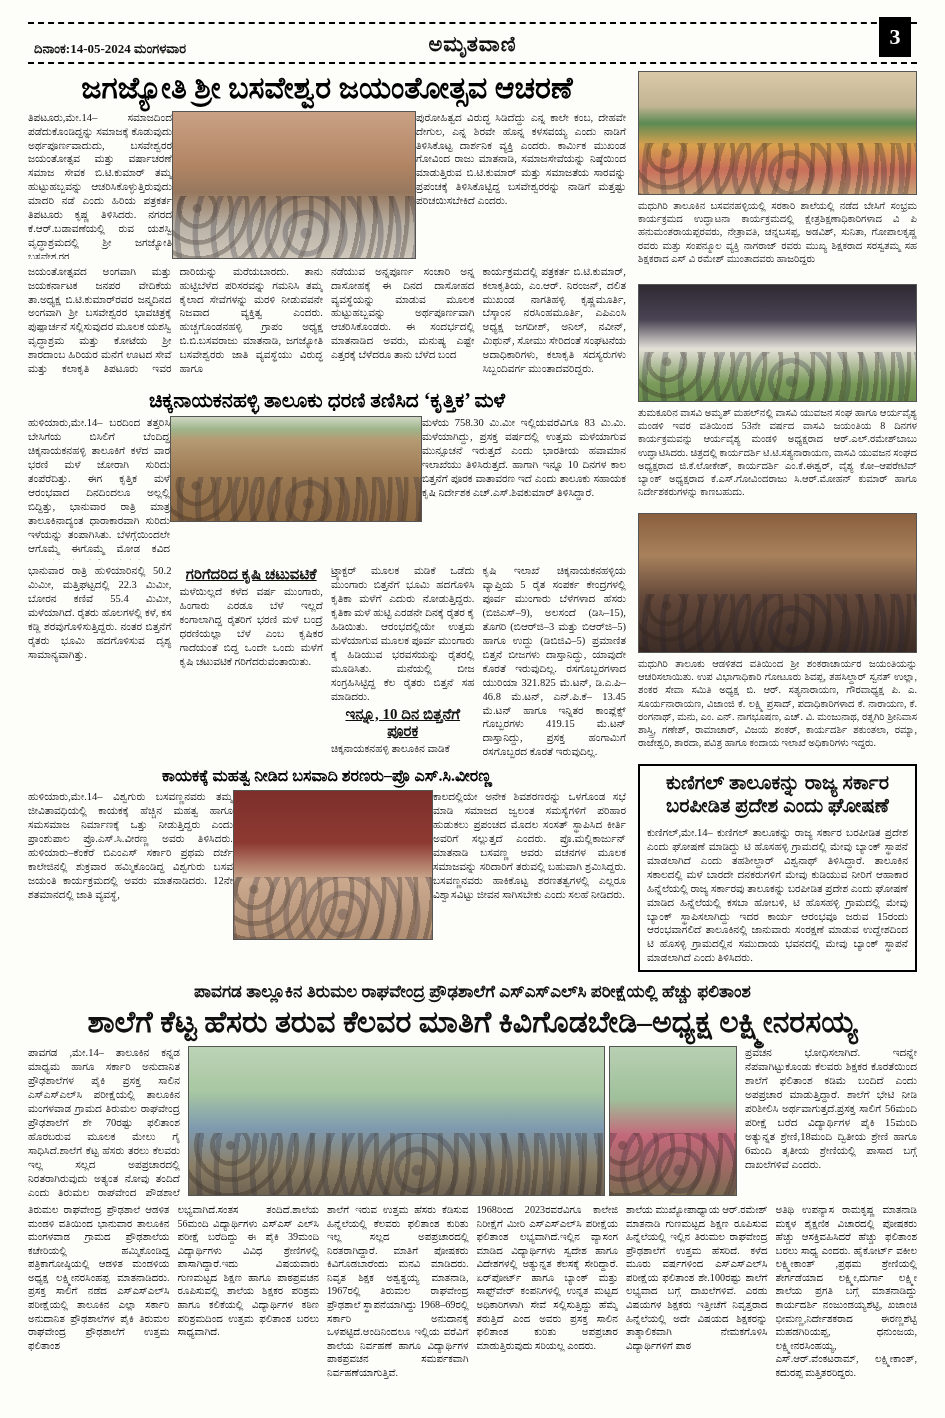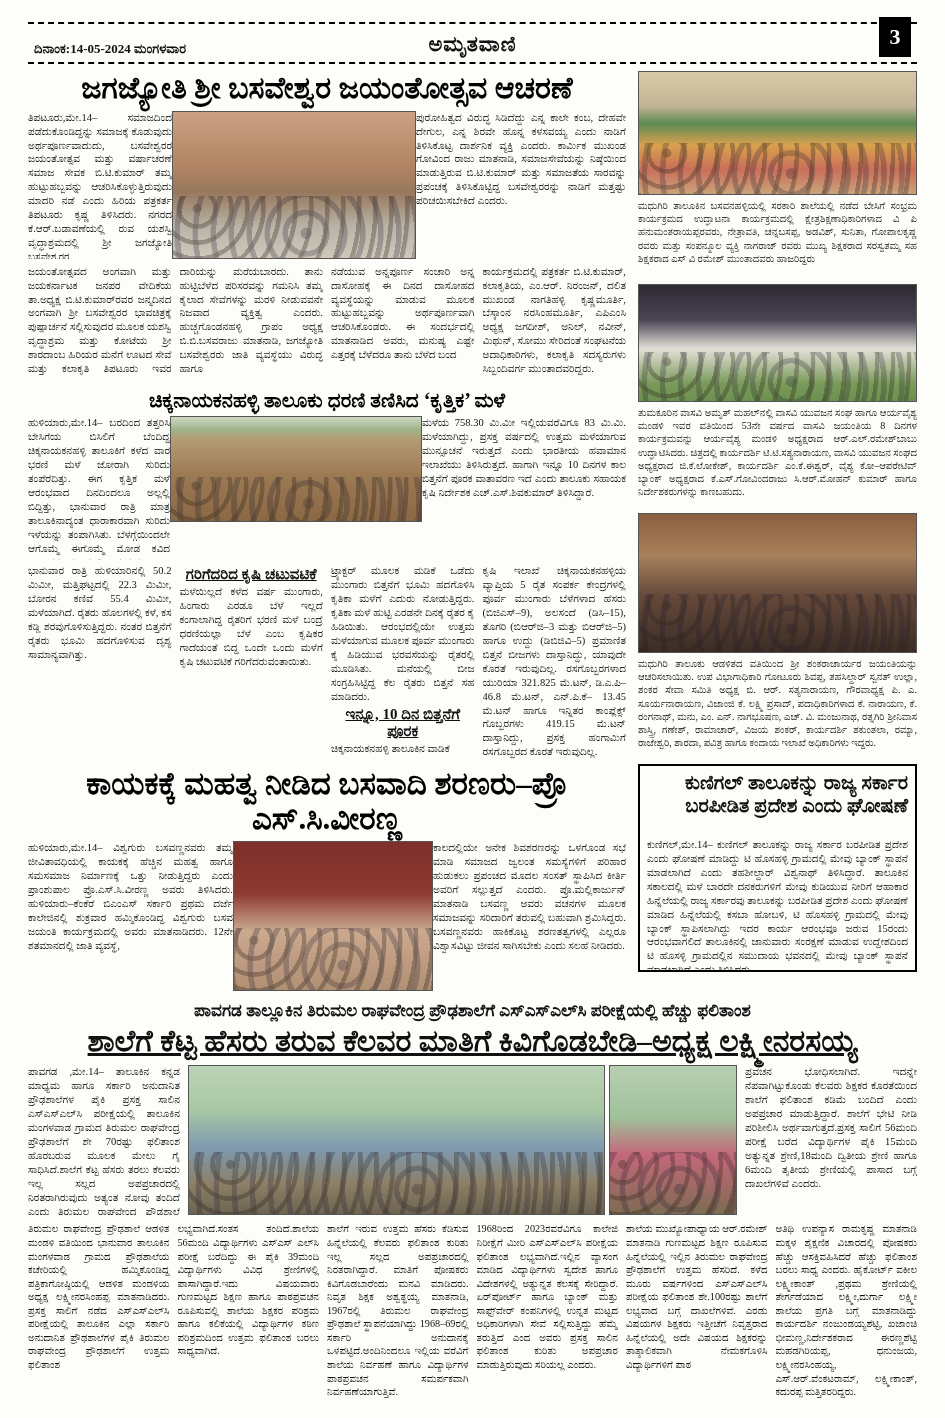--- a/index.html
+++ b/index.html
@@ -33,21 +33,21 @@
   }
 
   
   .top-region { display: grid; grid-template-columns: 598px 279px; gap: 12px; }
   .leftcol { min-width: 0; }
   .rail { min-width: 0; }
 
   .headline { font-weight: bold; text-align: center; line-height: 1.12; color: #000; }
   .h-a1 { font-size: 30px; margin: 0 0 6px 0; }
   .h-a2 { font-size: 20px; margin: 12px 0 5px 0; }
-  .h-a3 { font-size: 31px; margin: 8px 0 5px 0; }
+  .h-a3 { font-size: 16px; margin: 8px 0 5px 0; }
 
   .body-txt {
     font-size: 10.5px; line-height: 1.33; text-align: justify;
     overflow: hidden; word-break: break-word;
   }
   .row3 { display: grid; gap: 0; }
   .a1-row { grid-template-columns: 144px 244px 1fr; height: 148px; }
   .a2-row { grid-template-columns: 142px 252px 1fr; height: 144px; }
   .a3-row { grid-template-columns: 205px 200px 1fr; height: 150px; }
   .cols { display: grid; gap: 8px; overflow: hidden; }
@@ -82,27 +82,27 @@
   
   .rail-ph { margin-bottom: 4px; }
   .rail-ph1 { height: 124px; }
   .rail-ph2 { height: 118px; }
   .rail-ph3 { height: 140px; }
   .rail-cap { font-size: 10px; line-height: 1.32; text-align: justify; overflow: hidden; margin-bottom: 7px; }
   .rail-cap1 { height: 78px; }
   .rail-cap2 { height: 100px; }
   .rail-cap3 { height: 100px; }
   .kg-box { border: 2px solid #000; padding: 5px 7px; height: 208px; overflow: hidden; }
-  .kg-head { font-size: 19.5px; font-weight: bold; line-height: 1.2; text-align: right; margin-bottom: 20px; }
+  .kg-head { font-size: 19.5px; font-weight: bold; line-height: 1.2; text-align: center; margin-bottom: 8px; }
   .kg-body { font-size: 10.5px; }
 
   
   .bt { margin-top: 10px; }
   .bt-kicker { text-align: center; font-weight: bold; font-size: 17px; margin-bottom: 3px; }
-  .bt-head { text-align: center; font-weight: bold; font-size: 30px; line-height: 1.1; margin-bottom: 8px; text-decoration: underline; }
+  .bt-head { text-align: center; font-weight: bold; font-size: 30px; line-height: 1.1; margin-bottom: 8px; }
   .bt-row { display: grid; grid-template-columns: 152px 1fr 172px; gap: 8px; height: 150px; }
   .bt-strip { display: grid; grid-template-columns: 76% 1fr; gap: 4px; }
   .bt-cols { display: grid; grid-template-columns: repeat(6,1fr); gap: 8px; height: 178px; margin-top: 7px; overflow: hidden; }
   .bt-cols .body-txt { font-size: 10.2px; }
 </style>
 </head>
 <body>
 
 <div class="sheet">
 

